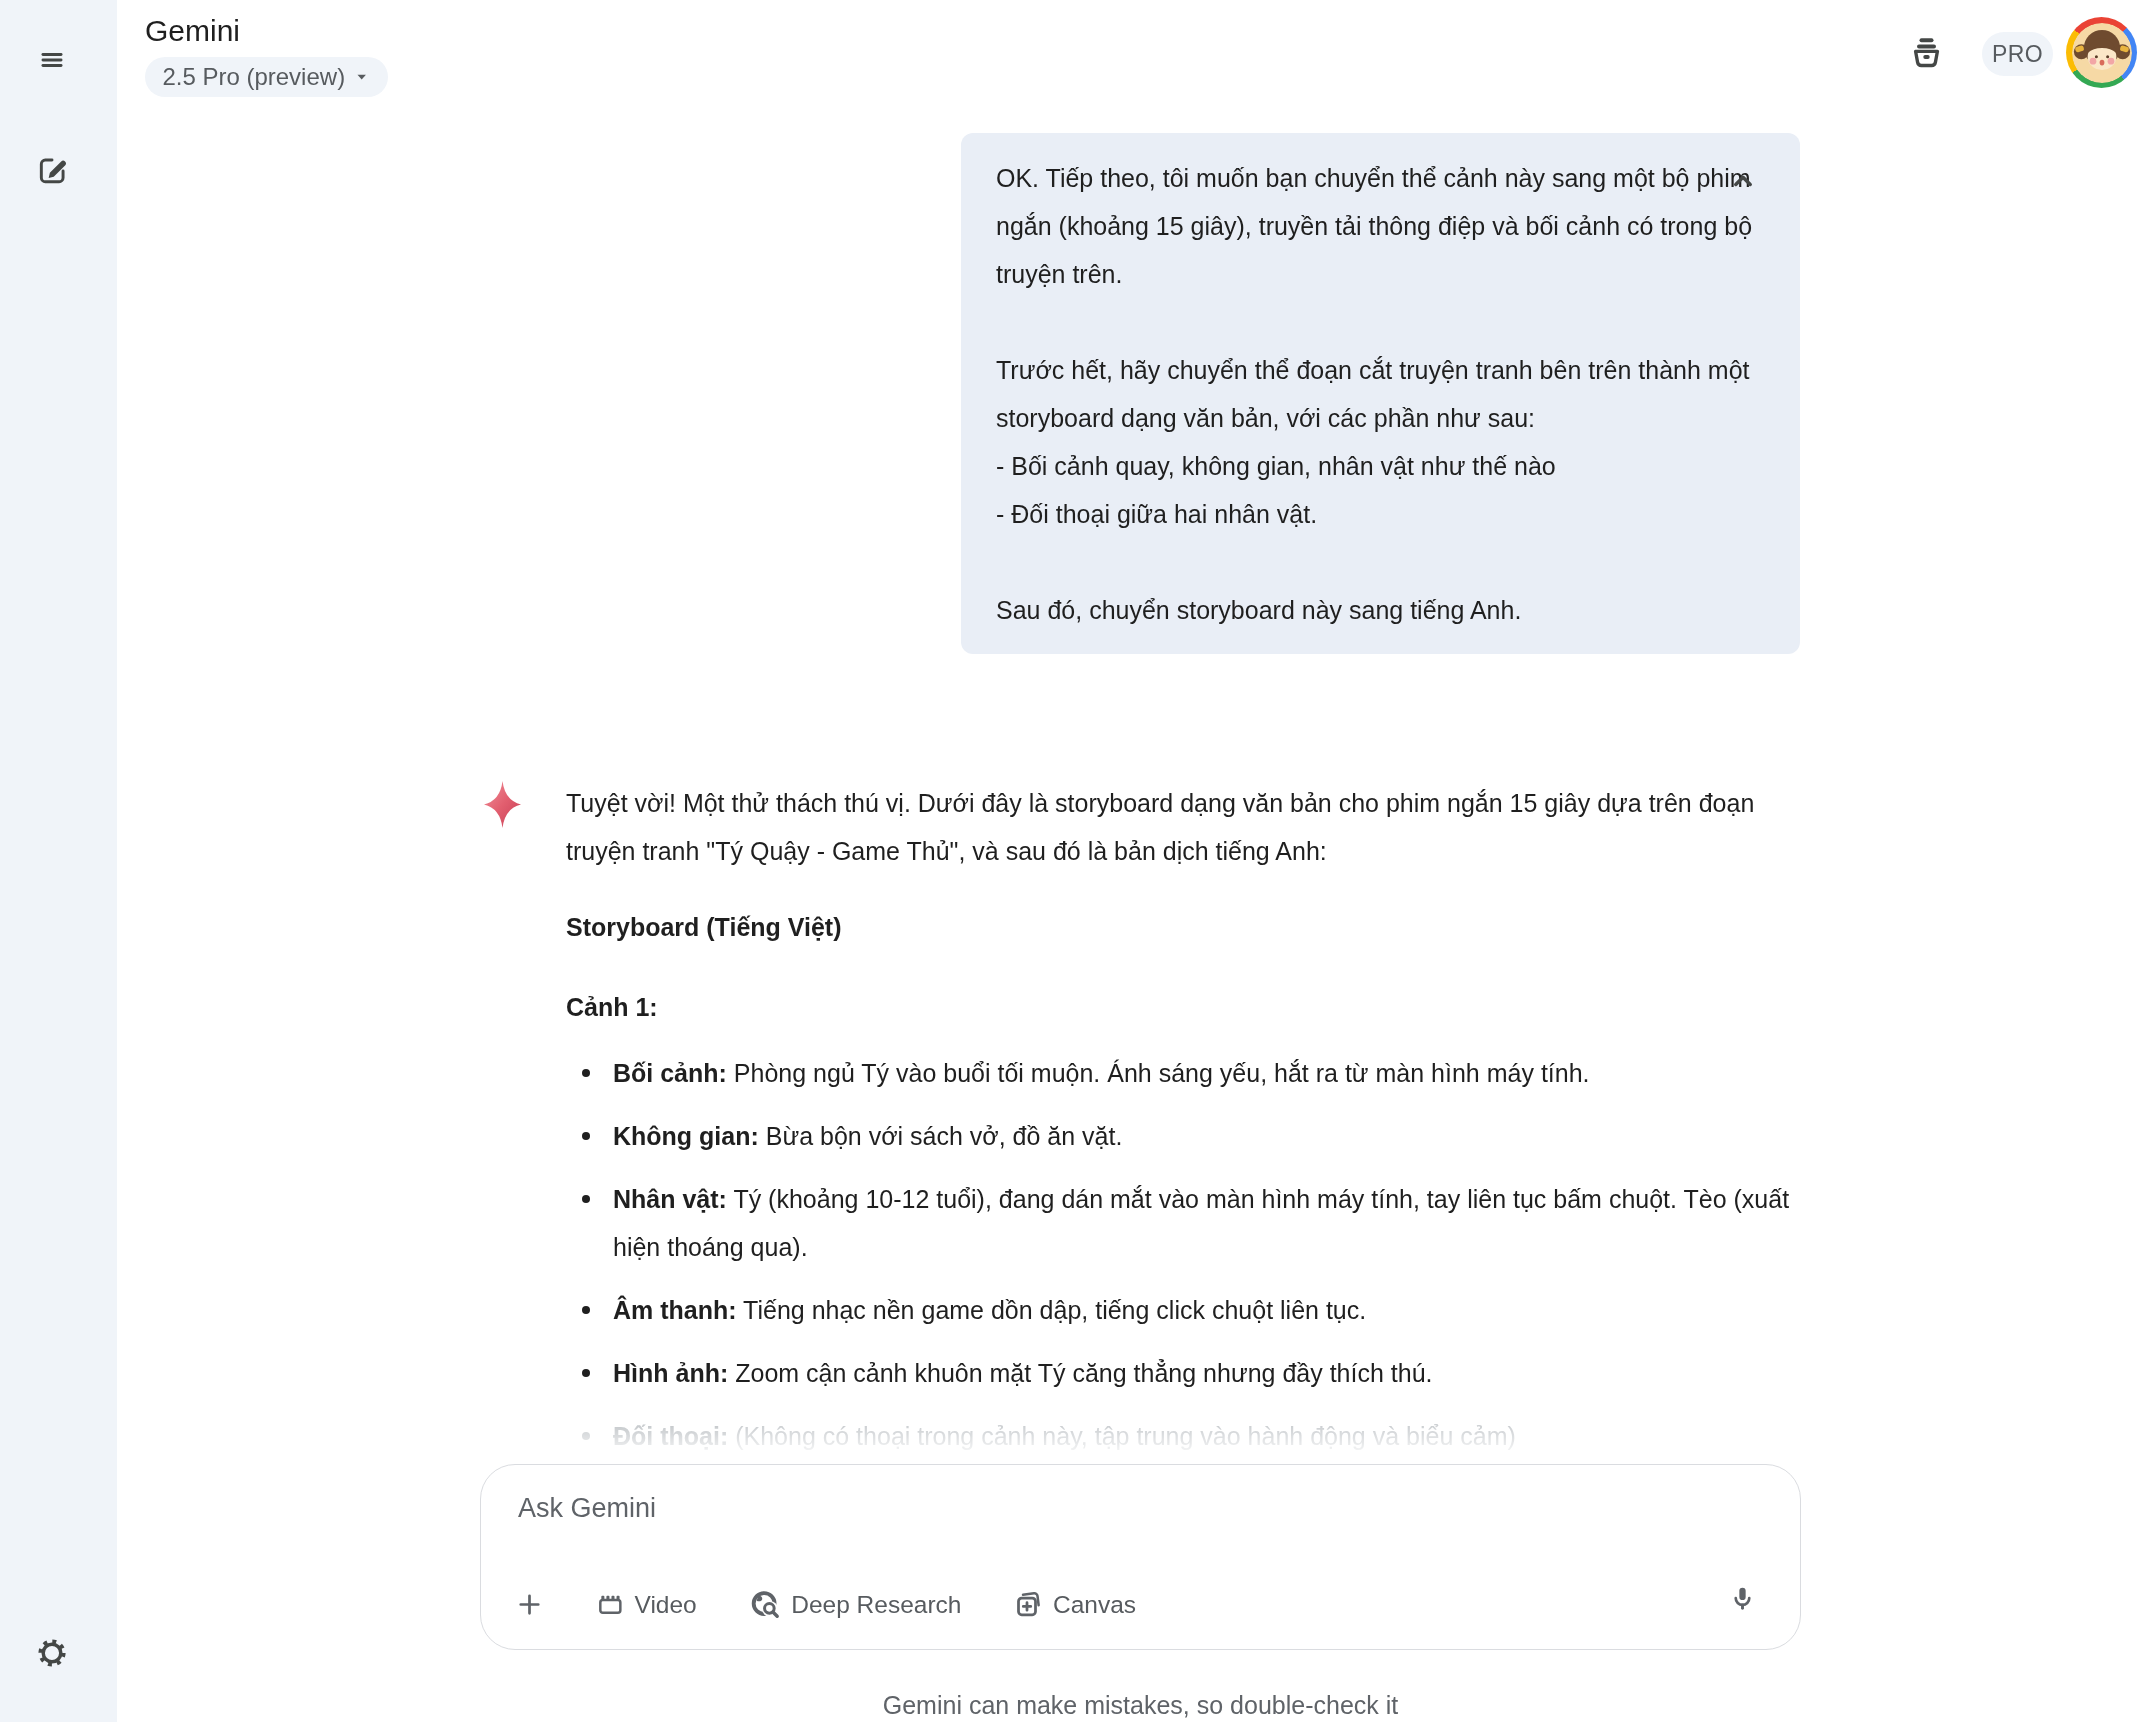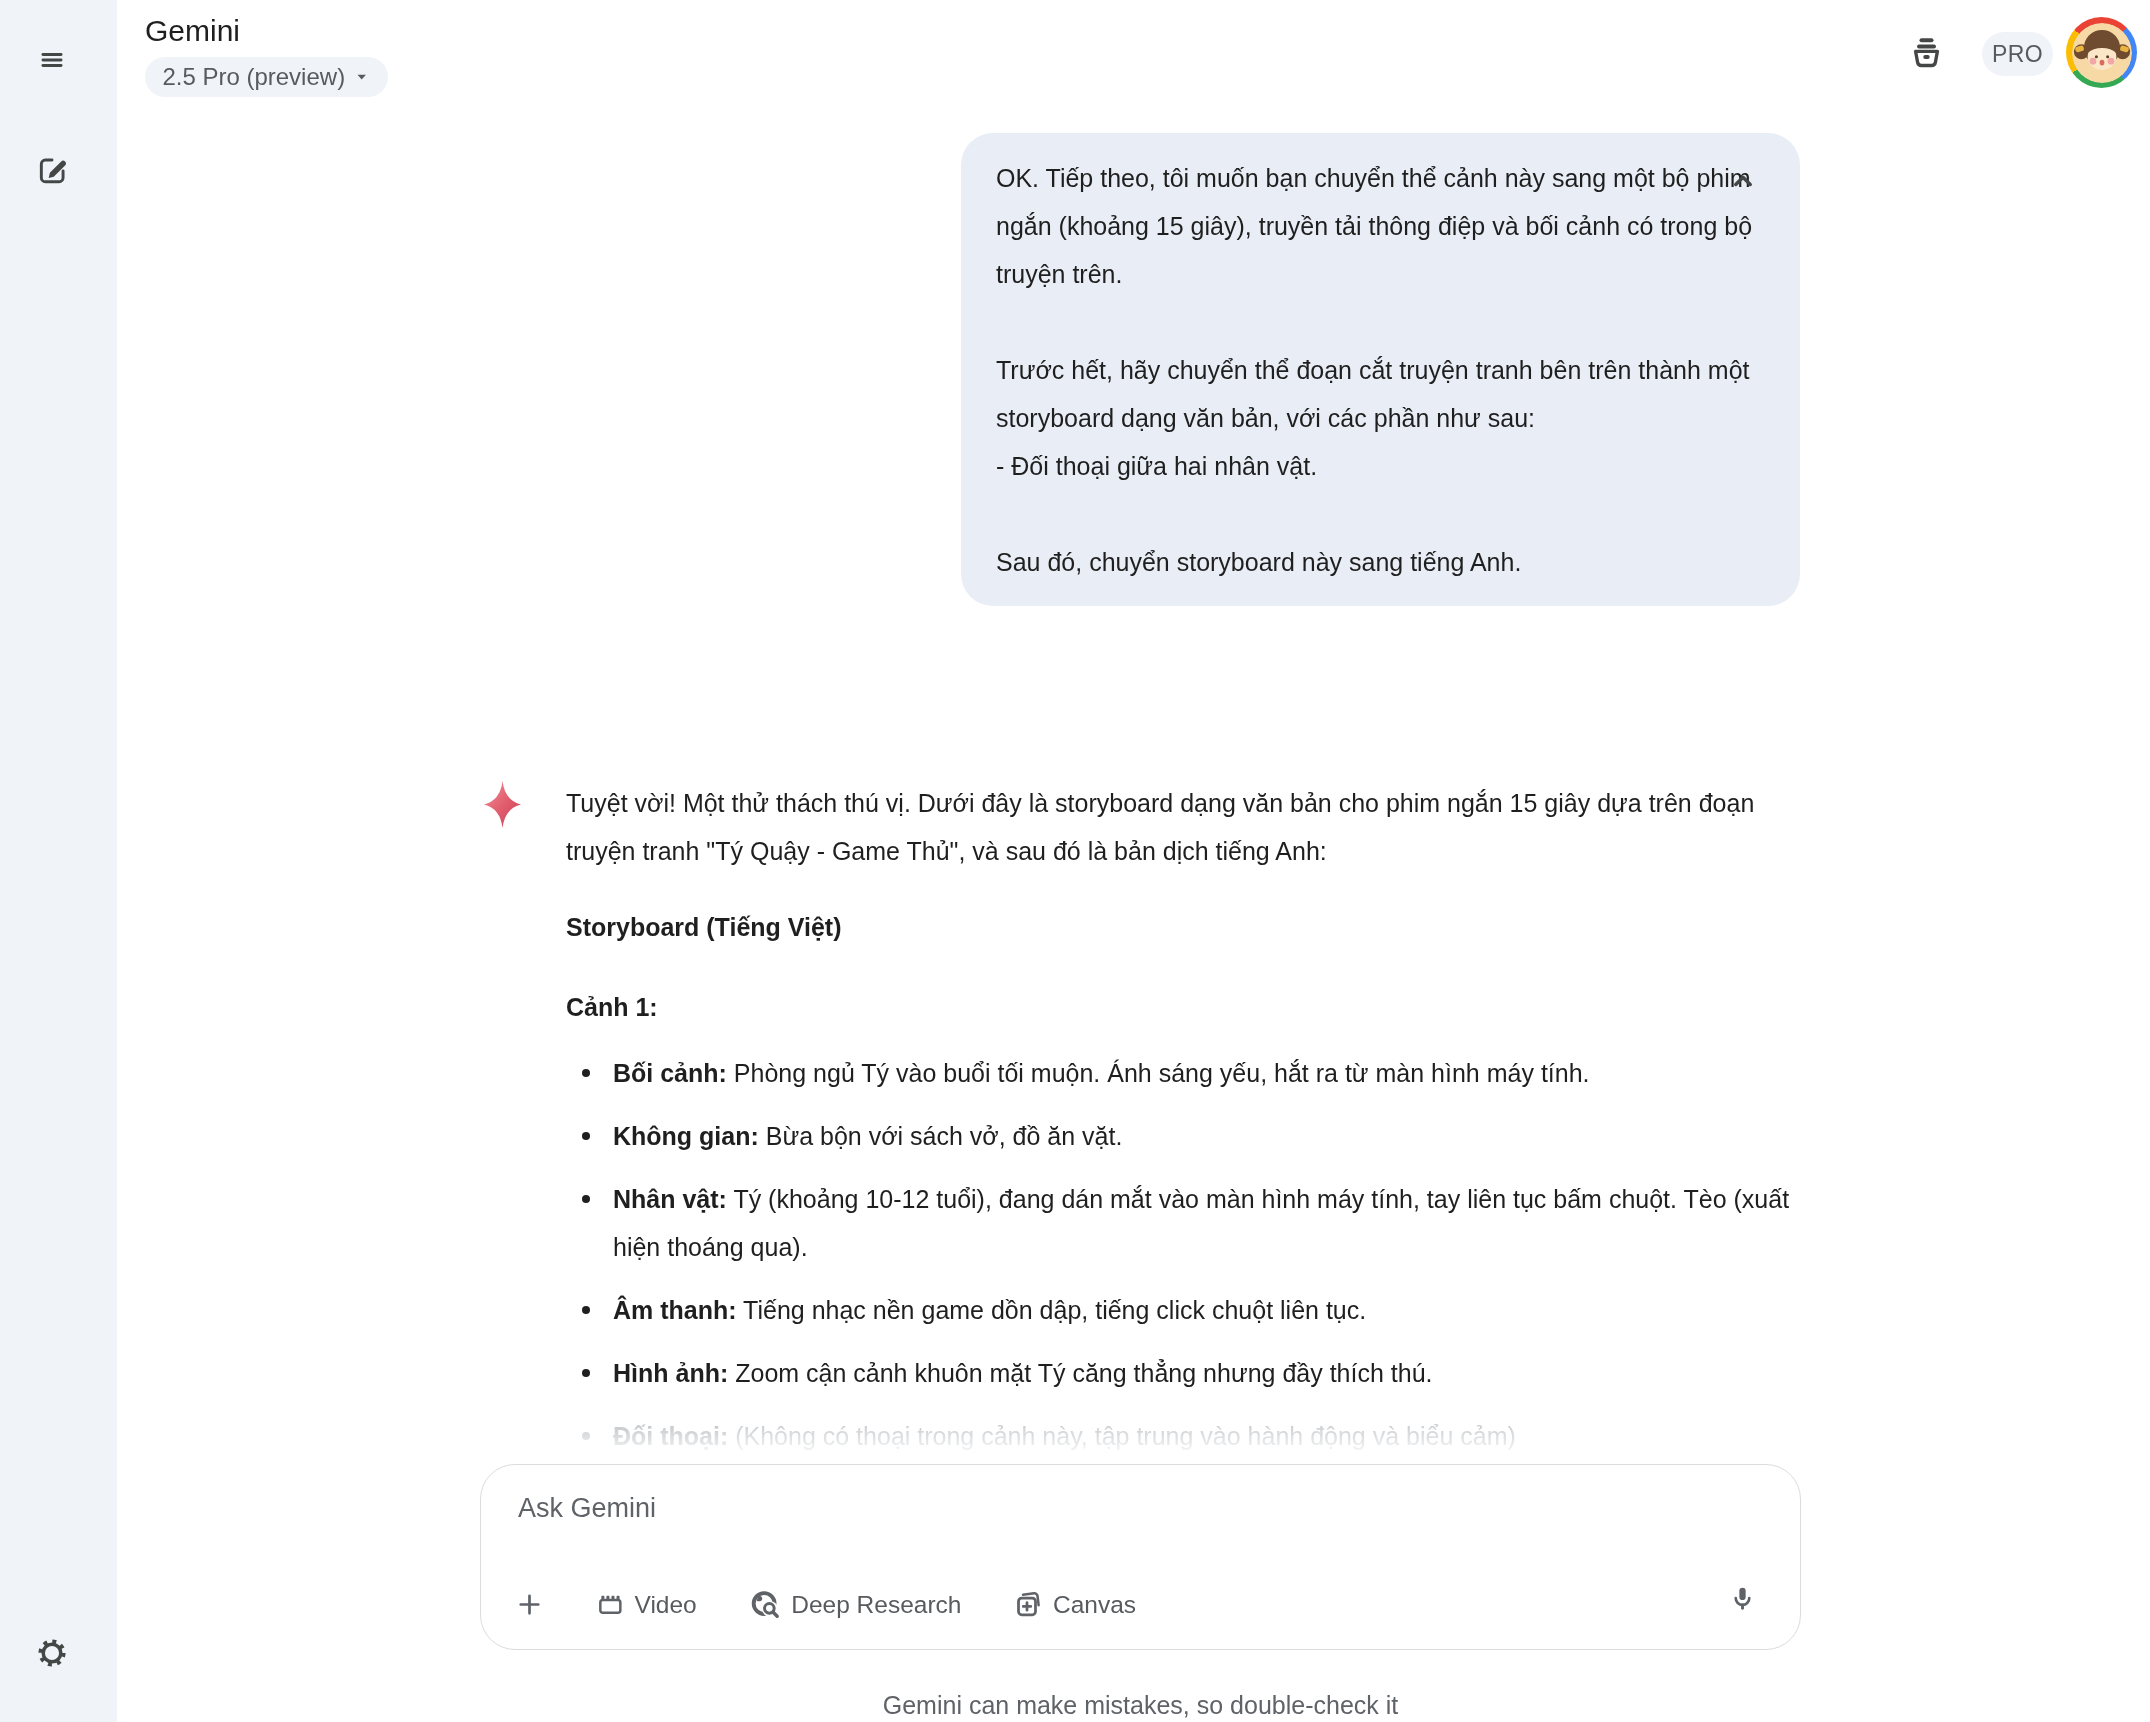--- a/index.html
+++ b/index.html
@@ -25,21 +25,21 @@
   .pro-pill{position:absolute;left:1982px;top:32px;width:71px;height:44px;border-radius:22px;
             background:#f0f4f9;color:#575b5f;font-size:23px;font-weight:500;
             display:flex;align-items:center;justify-content:center;letter-spacing:0.4px;}
   .avatar{position:absolute;left:2066px;top:17.4px;width:71px;height:71px;border-radius:50%;
           background:conic-gradient(from -50deg,#ea4335 0 95deg,#4285f4 95deg 190deg,#34a853 190deg 285deg,#fbbc04 285deg 360deg);
           display:flex;align-items:center;justify-content:center;}
   .avatar svg{display:block;border-radius:50%;}
 
   
   .user-bubble{position:absolute;left:961px;top:133px;width:839px;box-sizing:border-box;
-               background:#e9eef6;border-radius:32px;padding:20.5px 44px 20.5px 35px;
+               background:#e9eef6;border-radius:12px;padding:20.5px 44px 20.5px 35px;
                font-size:25px;line-height:48px;color:#1f1f1f;}
   .user-bubble p{margin:0;}
   .user-bubble .gap-after{margin-bottom:48px;}
   .user-bubble .gap-before{margin-top:48px;}
   .collapse-btn{position:absolute;top:32px;right:41px;width:32px;height:32px;color:#444746;}
 
   
   .sparkle{position:absolute;left:484px;top:781px;width:37px;height:47px;}
   .response{position:absolute;left:566px;top:779px;width:1239px;font-size:25px;line-height:48px;color:#1f1f1f;}
   .response p{margin:0 0 28.4px 0;}
@@ -138,20 +138,21 @@
         <circle cx="16.8" cy="30.5" r="2.7" fill="#f2a6a6"></circle>
         <circle cx="31.2" cy="30.5" r="2.7" fill="#f2a6a6"></circle>
         <ellipse cx="24" cy="31.6" rx="1.9" ry="2.3" fill="#d96b5a"></ellipse>
       </svg>
     </button>
   </div>
 
   <div class="user-bubble">
     <p class="gap-after">OK. Tiếp theo, tôi muốn bạn chuyển thể cảnh này sang một bộ phim ngắn (khoảng 15 giây), truyền tải thông điệp và bối cảnh có trong bộ truyện trên.</p>
     <p>Trước hết, hãy chuyển thể đoạn cắt truyện tranh bên trên thành một storyboard dạng văn bản, với các phần như sau:</p>
+    <p>- Bối cảnh quay, không gian, nhân vật như thế nào</p>
     <p>- Đối thoại giữa hai nhân vật.</p>
     <p class="gap-before">Sau đó, chuyển storyboard này sang tiếng Anh.</p>
     <button class="collapse-btn" title="Collapse">
       <svg width="32" height="32" viewBox="0 0 24 24">
         <path d="M6.6 14.6 12 9.2l5.4 5.4" fill="none" stroke="#444746" stroke-width="2.6" stroke-linecap="round" stroke-linejoin="round"></path>
       </svg>
     </button>
   </div>
 
   <div class="sparkle">

